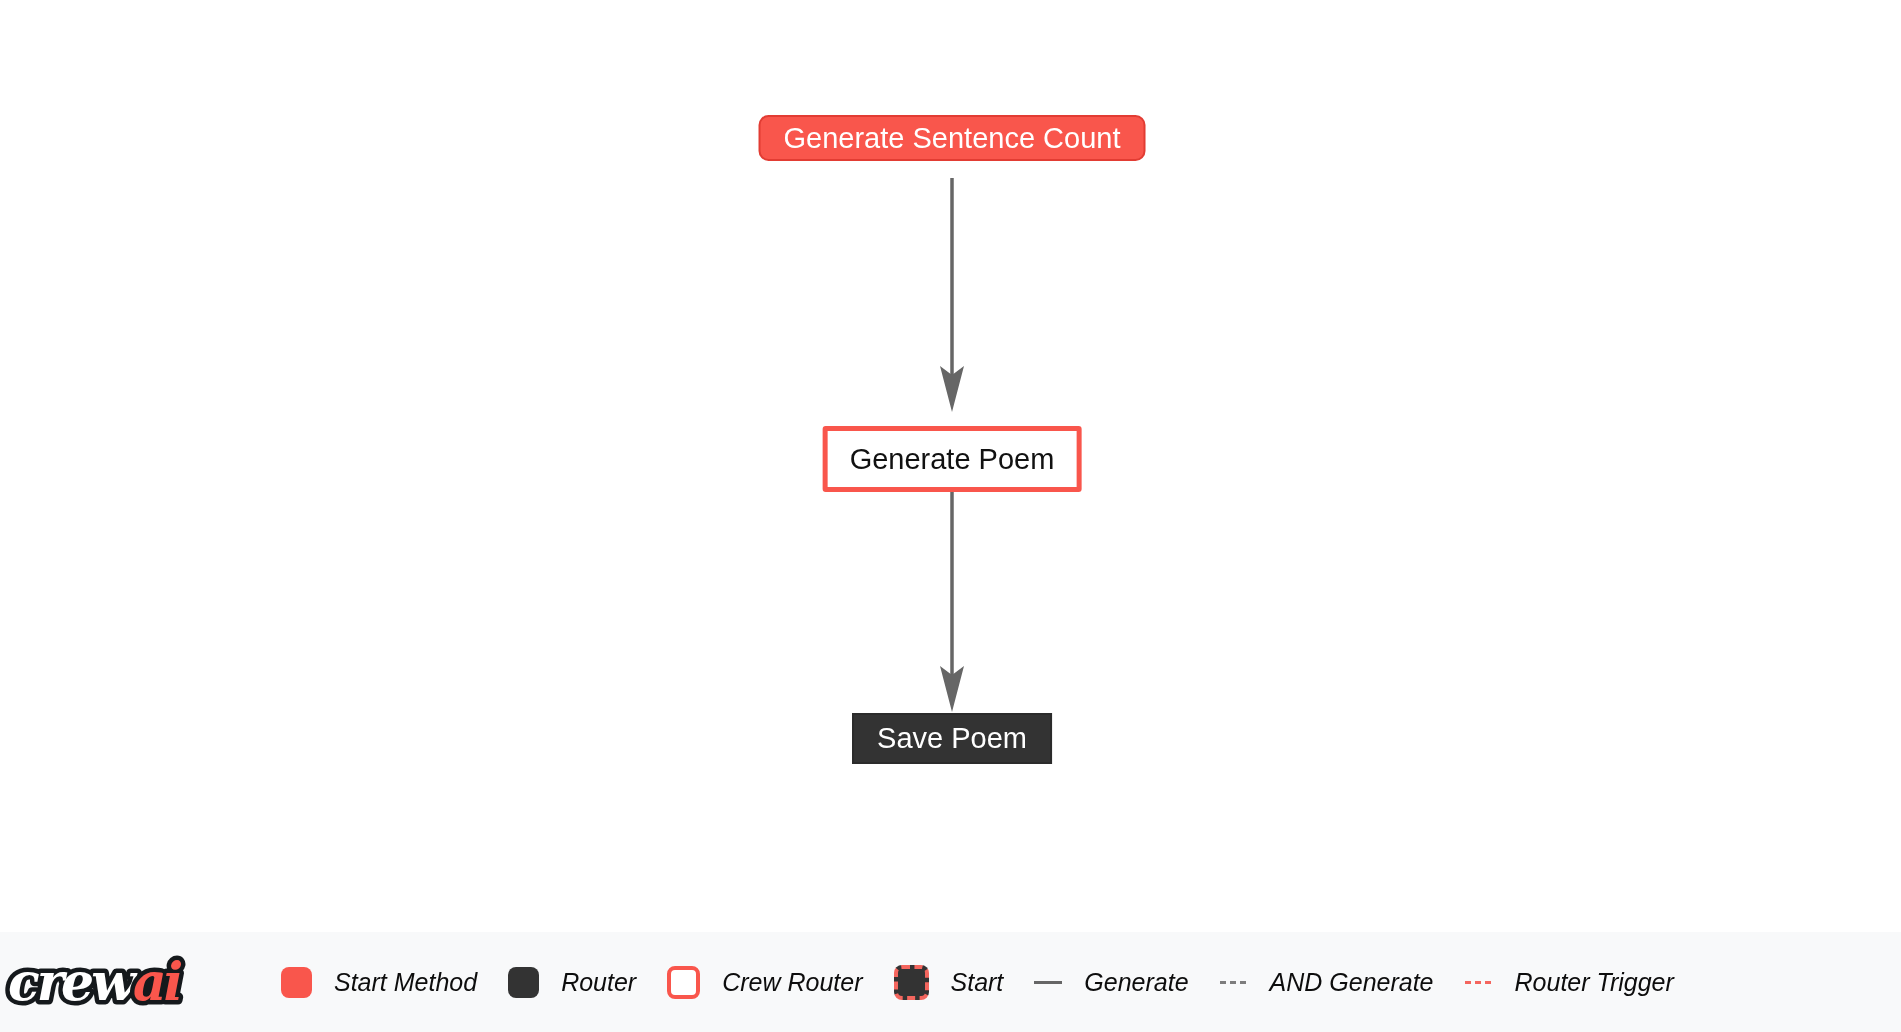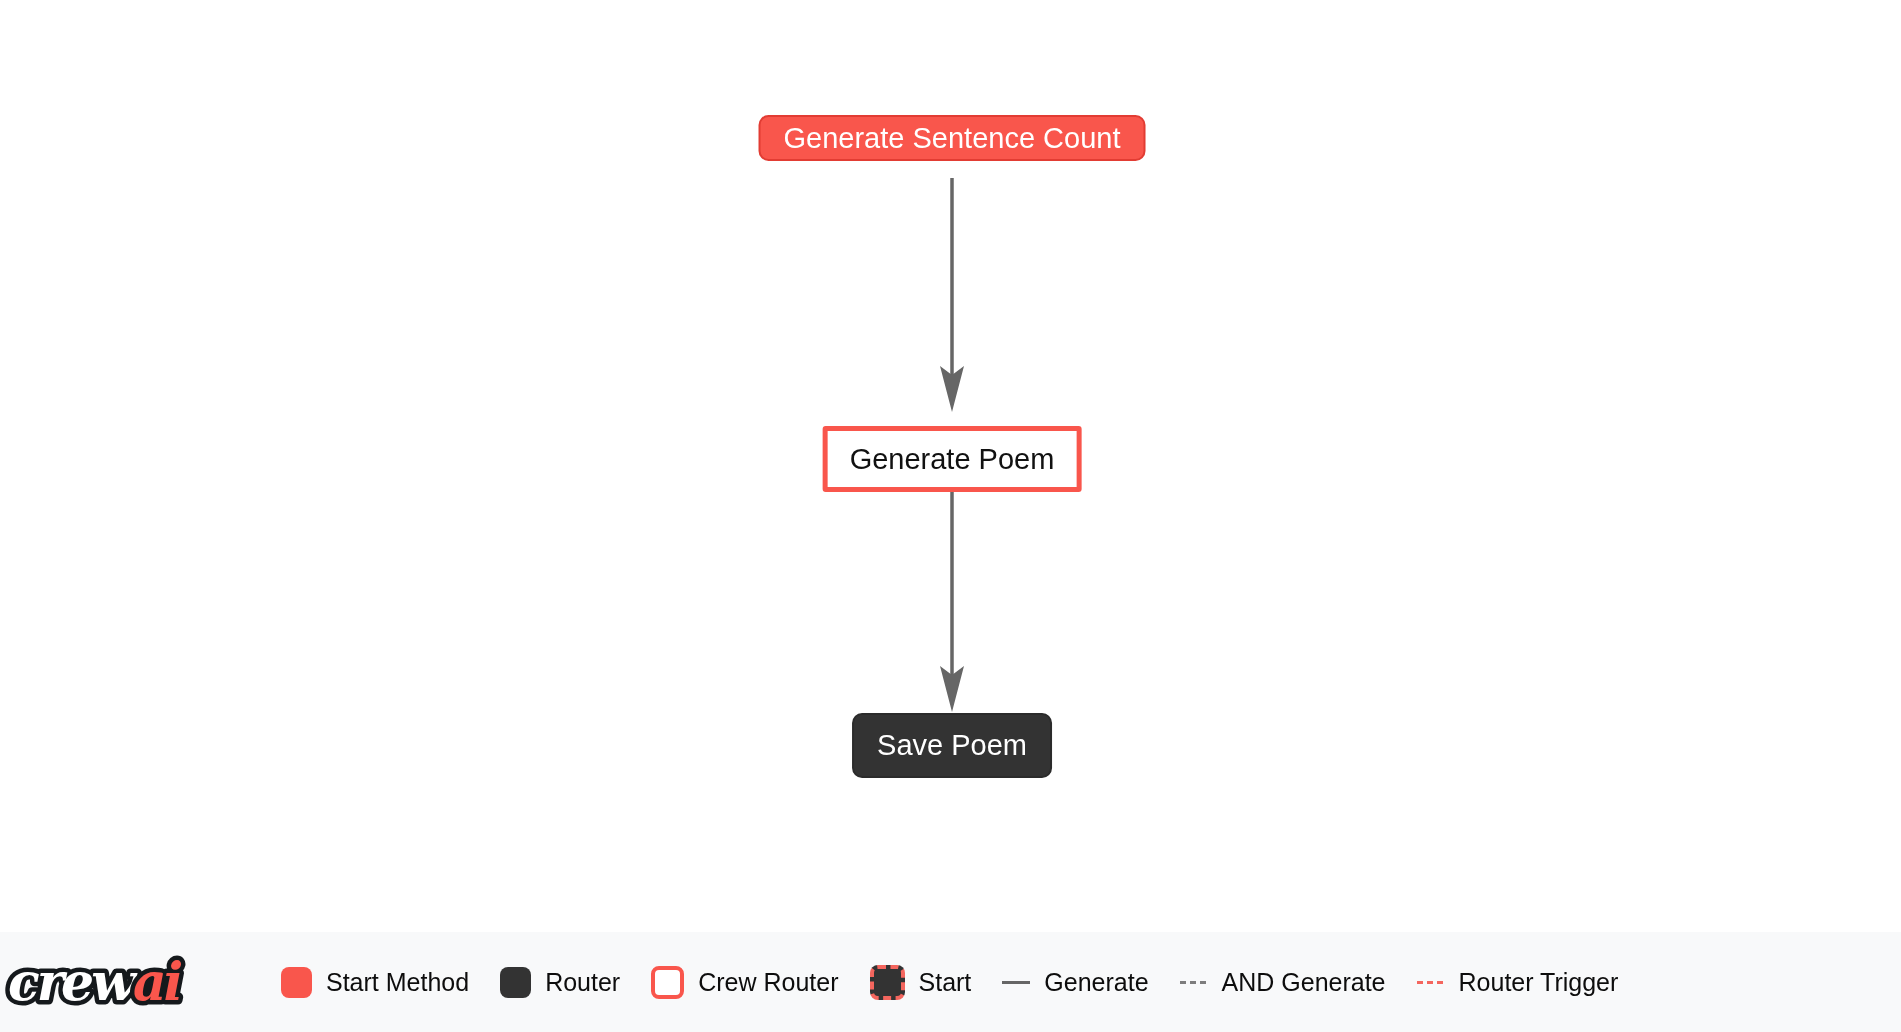--- a/index.html
+++ b/index.html
@@ -41,46 +41,47 @@
     height: 66px;
     padding: 0 22px;
     background: #ffffff;
     border: 5px solid #F9564C;
     border-radius: 3px;
     color: #111111;
     margin-top: 13px;
   }
   .node-method {
     top: 713px;
-    height: 65px;
+    height: 51px;
     padding: 0 23px;
     background: #333333;
     border: 2px solid #2b2b2b;
-    border-radius: 10px;
+    border-radius: 0;
     color: #ffffff;
   }
 
   
   .legend {
     position: absolute;
     left: 0; right: 0; bottom: 0;
     height: 100px;
     background: #F8F9FA;
     display: flex;
     align-items: center;
   }
   .logo { margin-right: 10px; flex: 0 0 auto; }
   .legend-item {
     display: flex;
     align-items: center;
-    gap: 14px;
+    gap: 22px;
     margin-left: 31px;
     font-size: 25px;
     color: #0d0d0d;
     white-space: nowrap;
+    font-style: italic;
   }
   .sw { flex: 0 0 auto; border-radius: 8px; }
   .sw-start  { width: 31px; height: 31px; background: #F9564C; }
   .sw-method { width: 31px; height: 31px; background: #333333; }
   .sw-crew   { width: 33px; height: 33px; background: #ffffff; border: 4px solid #F9564C; }
   .sw-router { width: 35px; height: 35px; background: #333333; border: 4px dashed #F4665E; }
   .ln { flex: 0 0 auto; width: 28px; height: 3px; }
   .ln-solid    { background: #666666; }
   .ln-dash     { background: repeating-linear-gradient(90deg, #7d7d7d 0 6px, transparent 6px 10px); }
   .ln-dash-red { background: repeating-linear-gradient(90deg, #F4665E 0 6px, transparent 6px 10px); }

